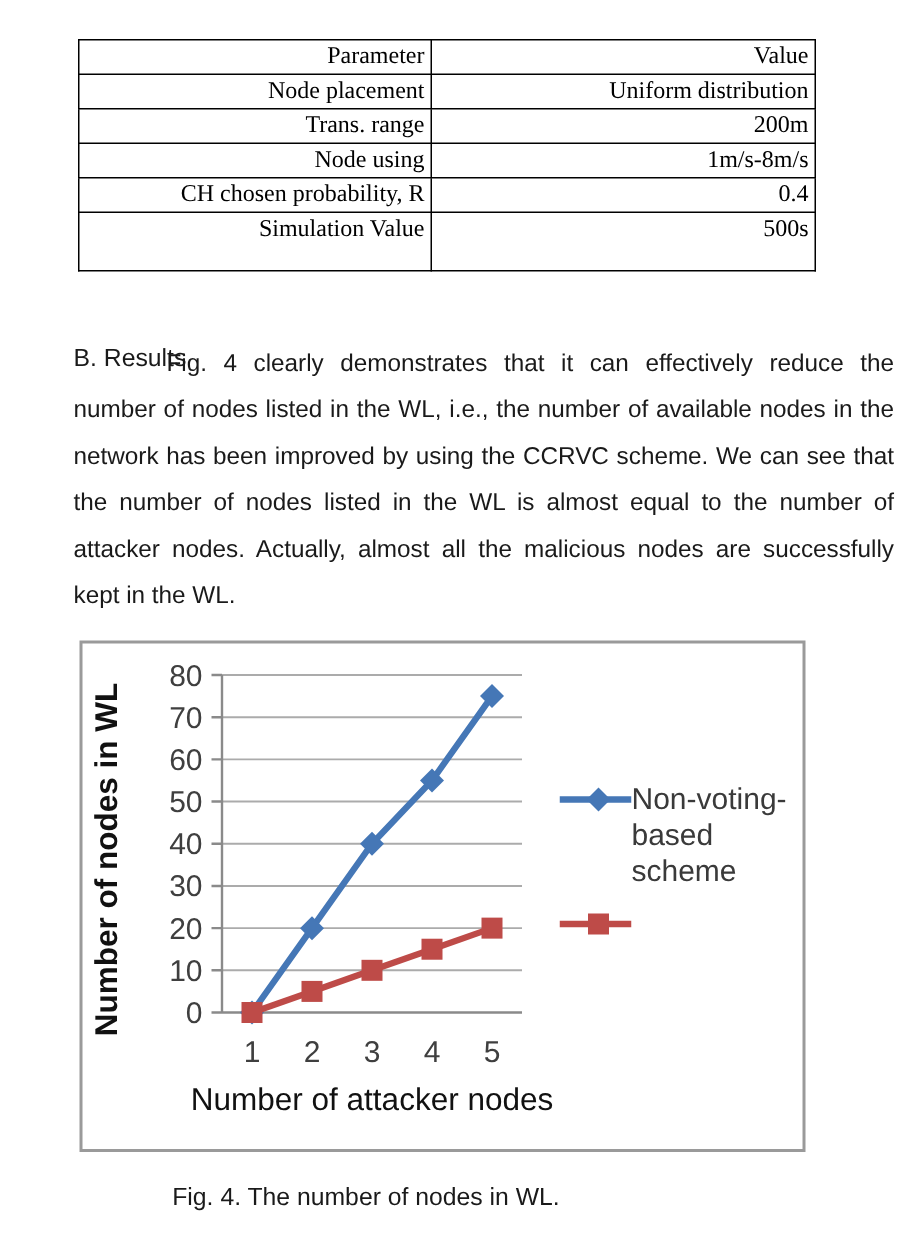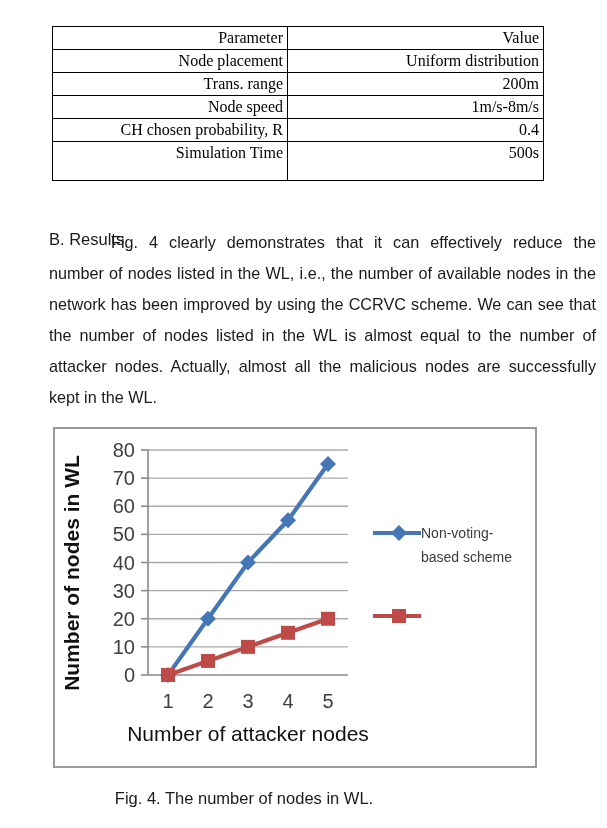--- a/index.html
+++ b/index.html
@@ -38,21 +38,21 @@
   .y-axis-title {
     position:absolute; left:-103px; top:131px; width:240px; text-align:center;
     transform:rotate(-90deg); font-weight:bold; font-size:21px; color:#111; line-height:26px;
   }
   .x-axis-title {
     position:absolute; left:43px; top:293px; width:300px; text-align:center;
     font-weight:normal; font-size:21px; color:#111;
   }
   .legend-entry { position:absolute; display:flex; }
   .legend-icon { width:48px; height:24px; flex:none; }
-  .legend-label { width:110px; font-size:14px; line-height:24px; color:#3a3a3a; }
+  .legend-label { width:110px; font-size:20px; line-height:24px; color:#3a3a3a; }
 
   
   .caption { position:absolute; left:0; top:789px; width:488px; text-align:center; font-size:16.5px; }
 </style>
 </head>
 <body>
 
 <div class="page">
 
   <table class="param-table">
@@ -63,29 +63,29 @@
         </tr>
         <tr>
           <td class="c1">Node placement</td>
           <td class="c2">Uniform distribution</td>
         </tr>
         <tr>
           <td class="c1">Trans. range</td>
           <td class="c2">200m</td>
         </tr>
         <tr>
-          <td class="c1">Node speed</td>
+          <td class="c1">Node using</td>
           <td class="c2">1m/s-8m/s</td>
         </tr>
         <tr>
           <td class="c1">CH chosen probability, R</td>
           <td class="c2">0.4</td>
         </tr>
         <tr>
-          <td class="c1">Simulation Time</td>
+          <td class="c1">Simulation Value</td>
           <td class="c2">500s</td>
         </tr>
       </tbody>
   </table>
 
   <div class="section-heading">B. Results</div>
   <div class="body-par">Fig. 4 clearly demonstrates that it can effectively reduce the number of nodes listed in the WL, i.e., the number of available nodes in the network has been improved by using the CCRVC scheme. We can see that the number of nodes listed in the WL is almost equal to the number of attacker nodes. Actually, almost all the malicious nodes are successfully kept in the WL.</div>
 
   <div class="chart-frame">
     <svg id="chart-svg" class="chart-svg" width="480" height="337">

